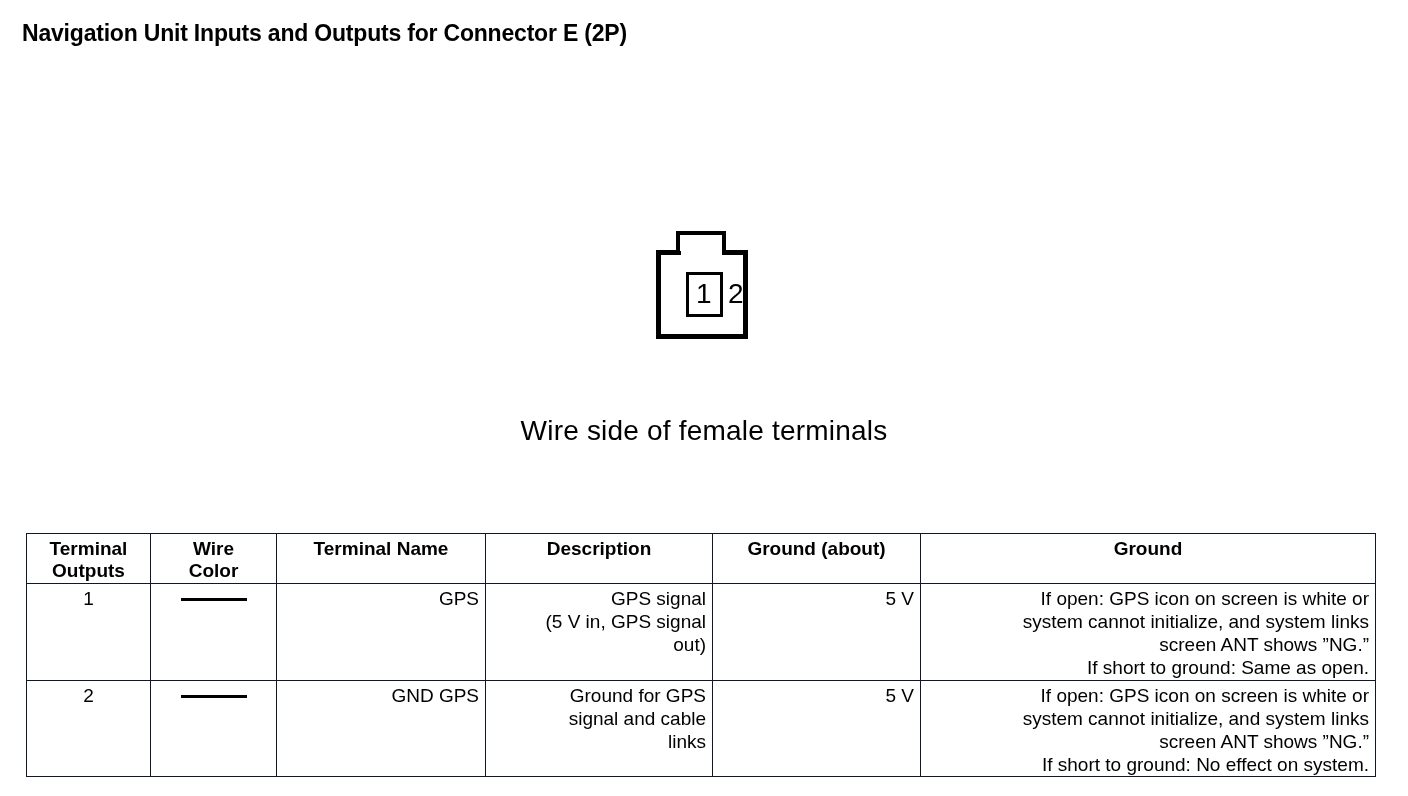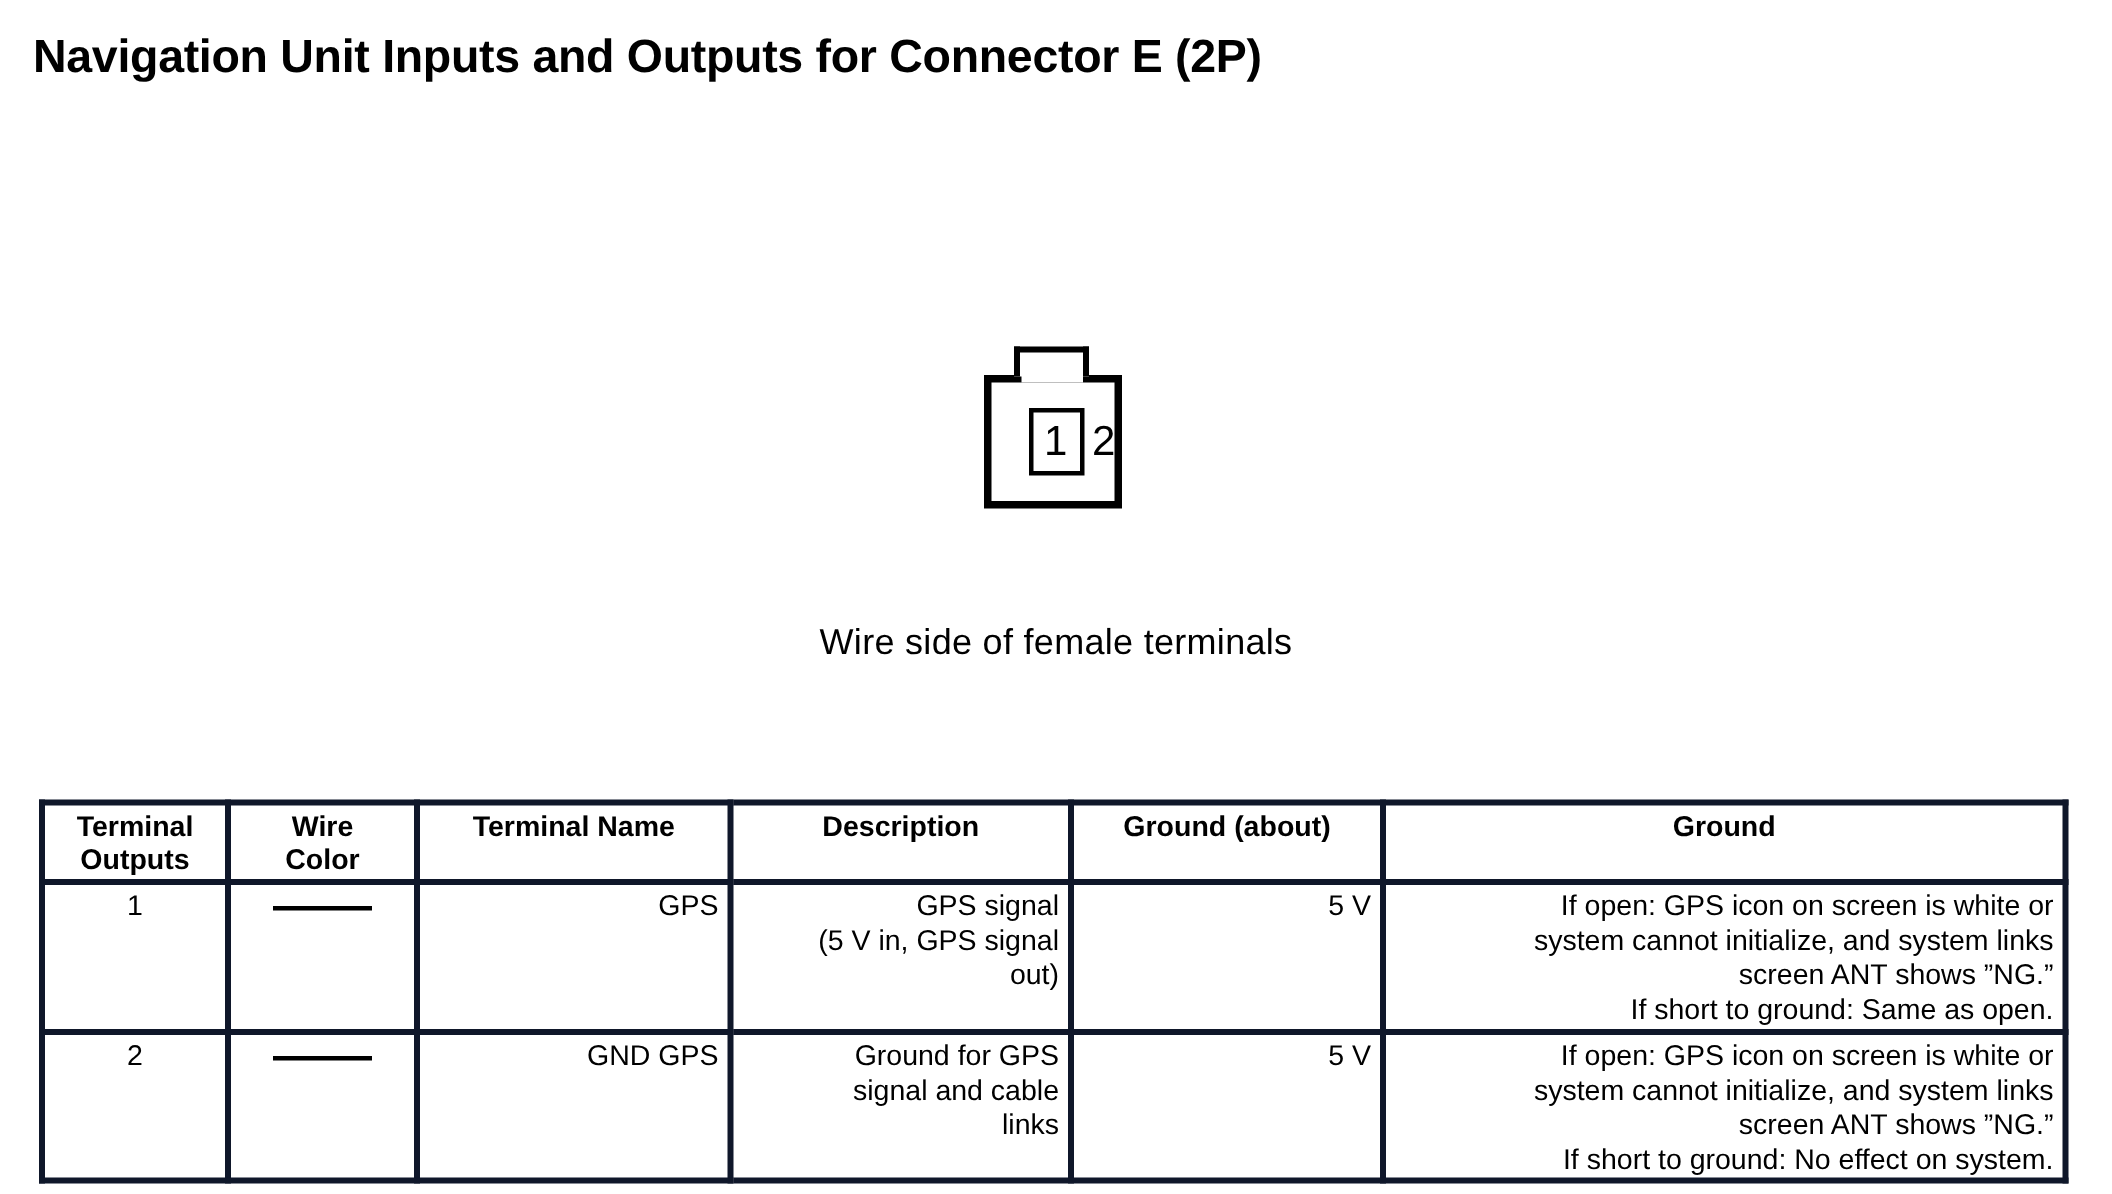--- a/index.html
+++ b/index.html
@@ -14,21 +14,21 @@
     font-family: "Liberation Sans", sans-serif;
     color: #000000;
     overflow: hidden;
   }
 
   
   #page-title {
     position: absolute;
     left: 22px;
     top: 20px;
-    font-size: 31px;
+    font-size: 23px;
     font-weight: bold;
     letter-spacing: -0.2px;
     white-space: nowrap;
     text-align: right;
   }
 
   
   #connector-diagram {
     position: absolute;
     left: 656px;
@@ -95,37 +95,37 @@
     left: 72px;
     top: 49px;
   }
 
   #diagram-caption {
     position: absolute;
     left: 0;
     top: 415px;
     width: 1408px;
     text-align: center;
-    font-size: 24px;
+    font-size: 28px;
     letter-spacing: 0.2px;
   }
 
   
   #io-table {
     position: absolute;
     left: 26px;
     top: 533px;
     width: 1349px;
     border-collapse: collapse;
     table-layout: fixed;
     font-size: 19px;
   }
   #io-table th,
   #io-table td {
-    border: 4px solid #0f172a;
+    border: 1px solid #0f172a;
     padding: 0;
     vertical-align: top;
   }
   #io-table thead th {
     text-align: center;
     font-weight: bold;
     font-size: 19px;
     line-height: 1.18;
     padding: 4px 4px 0 4px;
     height: 42px;

